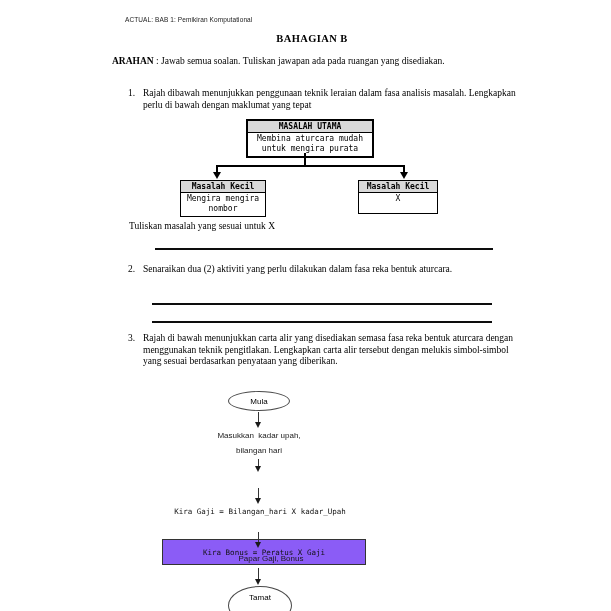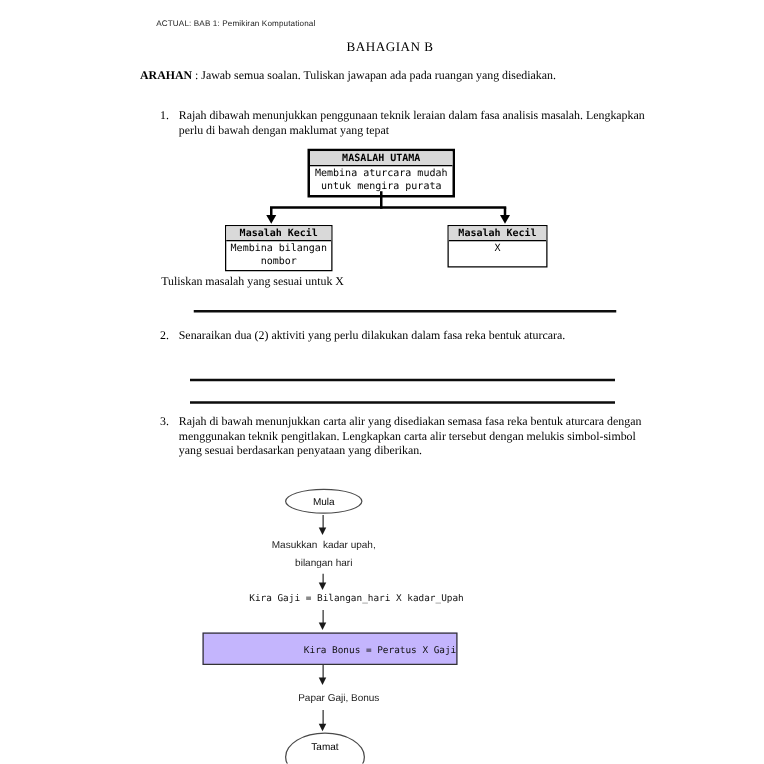--- a/index.html
+++ b/index.html
@@ -10,21 +10,21 @@
     font-family: "Liberation Serif", serif;
     color: #000;
     overflow: hidden;
   }
   .abs { position: absolute; }
   .watermark {
     font-family: "Liberation Sans", sans-serif;
     font-size: 6.5px; color: #1a1a1a; letter-spacing: 0.1px;
   }
   .section-title {
-    font-weight: normal; font-size: 10.5px; text-align: center;
+    font-weight: bold; font-size: 10.5px; text-align: center;
     letter-spacing: 0.4px;
   }
   .body-text { font-size: 9.5px; line-height: 11.5px; }
   .q-num { font-size: 9.5px; }
   
   .dbox { background:#fff; border:2px solid #000; box-sizing:border-box;
           font-family:"DejaVu Sans Mono", monospace; text-align:center; }
   .dbox.thin { border-width:1.5px; }
   .dbox-header { background:#d9d9d9; border-bottom:1.5px solid #000;
           font-weight:bold; font-size:8px; line-height:11px; }
@@ -37,59 +37,59 @@
   
   .ans-line { border-top:2px solid #0d0d0d; height:0; }
   
   .fl-line { width:1.2px; background:#333; }
   .oval { border:1px solid #4a4a4a; border-radius:50%;
           font-family:"Liberation Sans", sans-serif; font-size:8px;
           text-align:center; box-sizing:border-box; background:#fff; }
   .fl-sans { font-family:"Liberation Sans", sans-serif; font-size:8px;
           text-align:center; line-height:14.5px; color:#1a1a1a; }
   .fl-mono { font-family:"DejaVu Sans Mono", monospace; font-size:7.5px;
-          text-align:right; color:#111; }
-  .fl-box { border:1px solid #333; box-sizing:border-box; background:#c4b5fd; }
+          text-align:center; color:#111;margin-top:33px; }
+  .fl-box { border:1px solid #333; box-sizing:border-box; background:#8b5cf6; }
   .pre { white-space: pre; }
 </style>
 </head>
 <body>
 
 <div class="page">
 
   <div class="abs watermark" style="left:125px; top:16px;">ACTUAL: BAB 1: Pemikiran Komputational</div>
 
   <div class="abs section-title" style="left:112px; top:33px; width:400px;">BAHAGIAN B</div>
 
   <div class="abs body-text" style="left:112px; top:56px; width:400px;"><b>ARAHAN</b><span> : Jawab semua soalan. Tuliskan jawapan ada pada ruangan yang disediakan.</span></div>
 
   <div class="abs q-num" style="left:128px; top:88px;">1.</div>
   <div class="abs body-text" style="left:143px; top:88px; width:382px;">Rajah dibawah menunjukkan penggunaan teknik leraian dalam fasa analisis masalah. Lengkapkan perlu di bawah dengan maklumat yang tepat</div>
 
   <div>
 
-    <div class="abs dbox" style="left:246px; top:119px; width:118px;">
+    <div class="abs dbox" style="left:246px; top:119px; width:128px;">
       <div class="dbox-header">MASALAH UTAMA</div>
       <div class="dbox-body">
         <div>Membina aturcara mudah</div>
         <div>untuk mengira purata</div>
       </div>
     </div>
 
     <div class="abs conn" style="left:304px; top:153px; width:2px; height:14px;"></div>
     <div class="abs conn" style="left:216px; top:165px; width:189px; height:2px;"></div>
     <div class="abs conn" style="left:216px; top:166px; width:2px; height:7px;"></div>
     <div class="abs conn" style="left:403px; top:166px; width:2px; height:7px;"></div>
     <div class="abs ah" style="left:213px; top:172px;"></div>
     <div class="abs ah" style="left:400px; top:172px;"></div>
 
     <div class="abs dbox thin" style="left:180px; top:180px; width:86px;">
       <div class="dbox-header">Masalah Kecil</div>
       <div class="dbox-body">
-        <div>Membina bilangan</div>
+        <div>Mengira mengira</div>
         <div>nombor</div>
       </div>
     </div>
 
     <div class="abs dbox thin" style="left:358px; top:180px; width:80px; height:34px;">
       <div class="dbox-header">Masalah Kecil</div>
       <div class="dbox-body">X</div>
     </div>
   </div>
 

